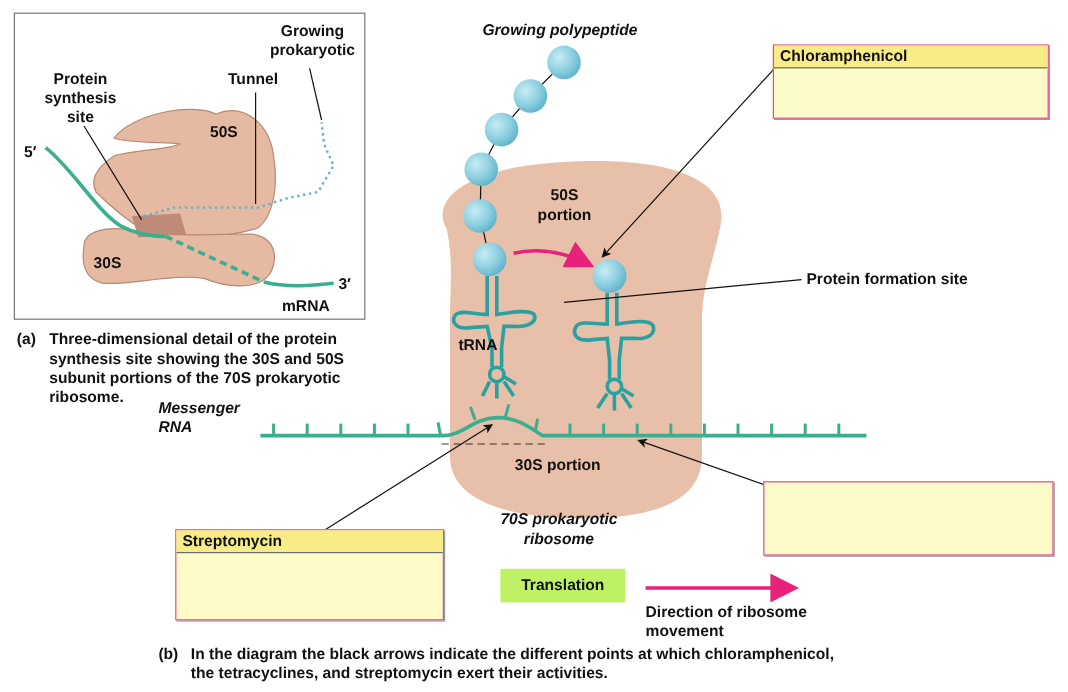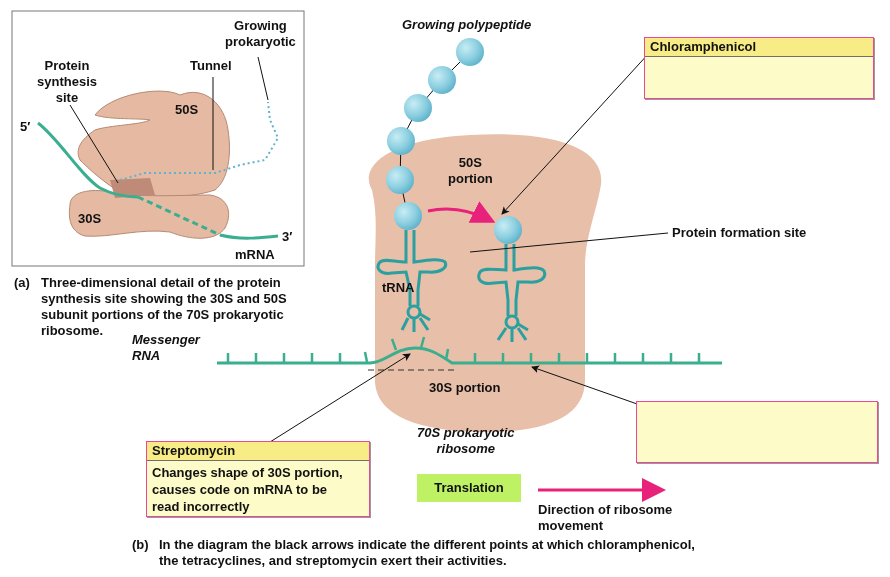--- a/index.html
+++ b/index.html
@@ -149,23 +149,20 @@
 <div class="lbl it center" style="left:417px;top:425px;white-space:pre-line;text-align:center;">70S prokaryotic
 ribosome</div>
 
 <div class="box" style="left:644px;top:37px;width:228px;height:60px;">
   <div class="hd">Chloramphenicol</div>
 </div>
 <div class="box" style="left:636px;top:401px;width:240px;height:60px;">
 </div>
 <div class="box" style="left:146px;top:441px;width:222px;height:74px;">
   <div class="hd">Streptomycin</div>
-  <div class="bd">Changes shape of 30S portion,
-causes code on mRNA to be
-read incorrectly</div>
 </div>
 
 <div class="transl">Translation</div>
 <div class="lbl" style="left:538px;top:502px;white-space:pre-line;">Direction of ribosome
 movement</div>
 
 <div class="caption" style="left:132px;top:537px;width:720px;">
   <span class="tag">(b)</span>
   <div class="txt">In the diagram the black arrows indicate the different points at which chloramphenicol,
 the tetracyclines, and streptomycin exert their activities.</div>

